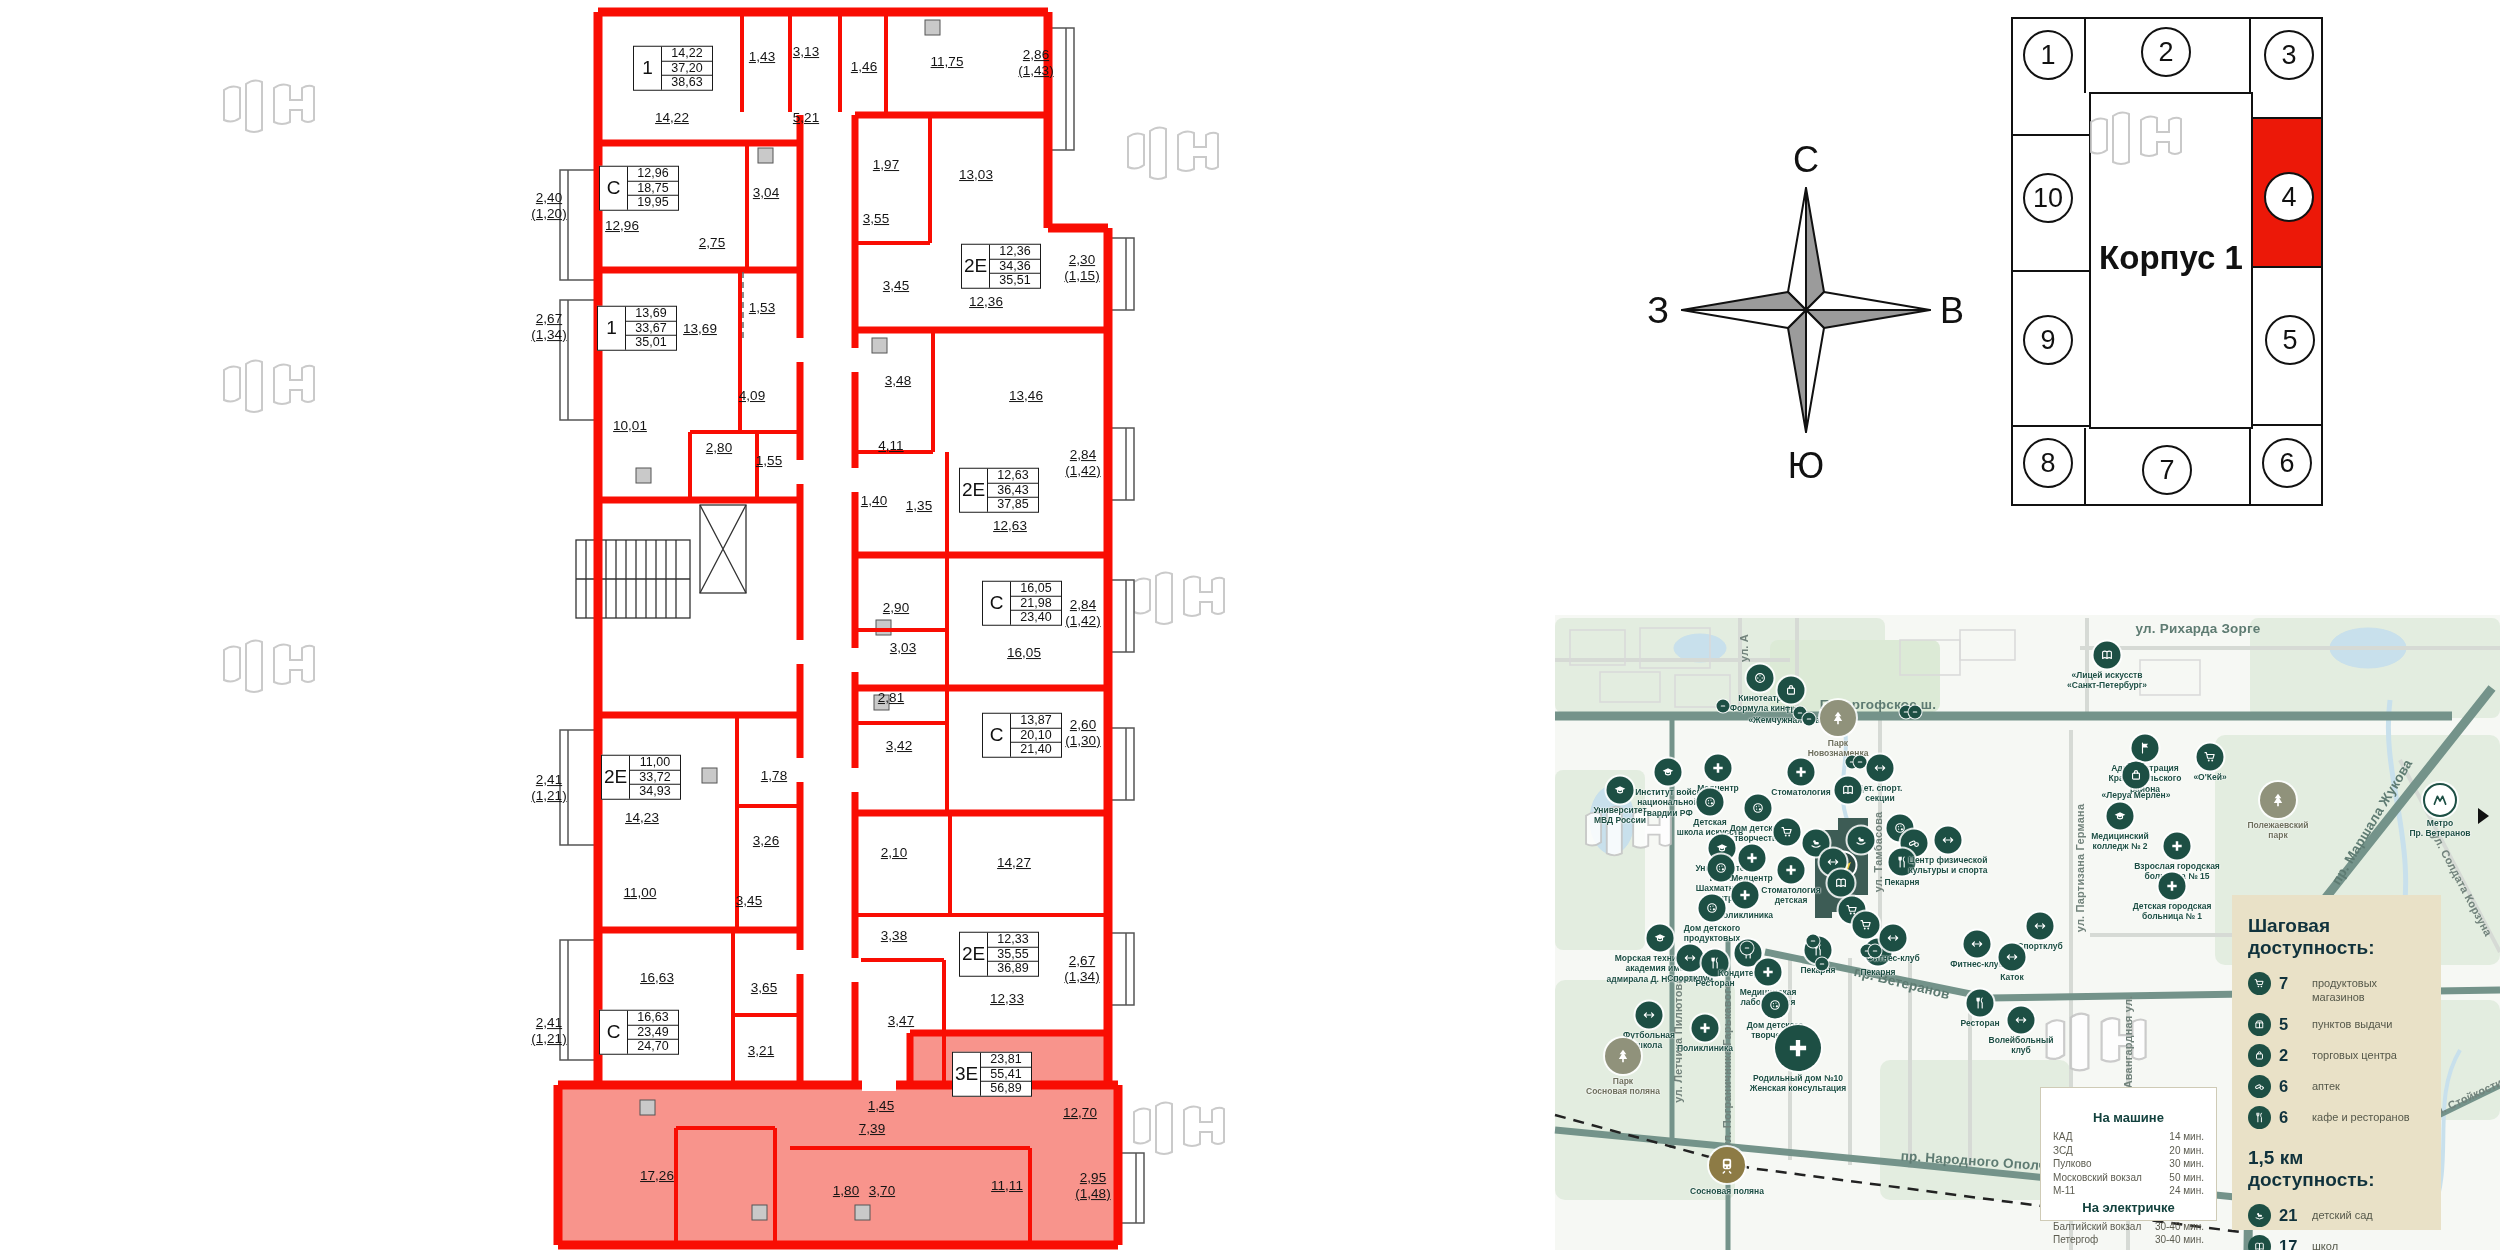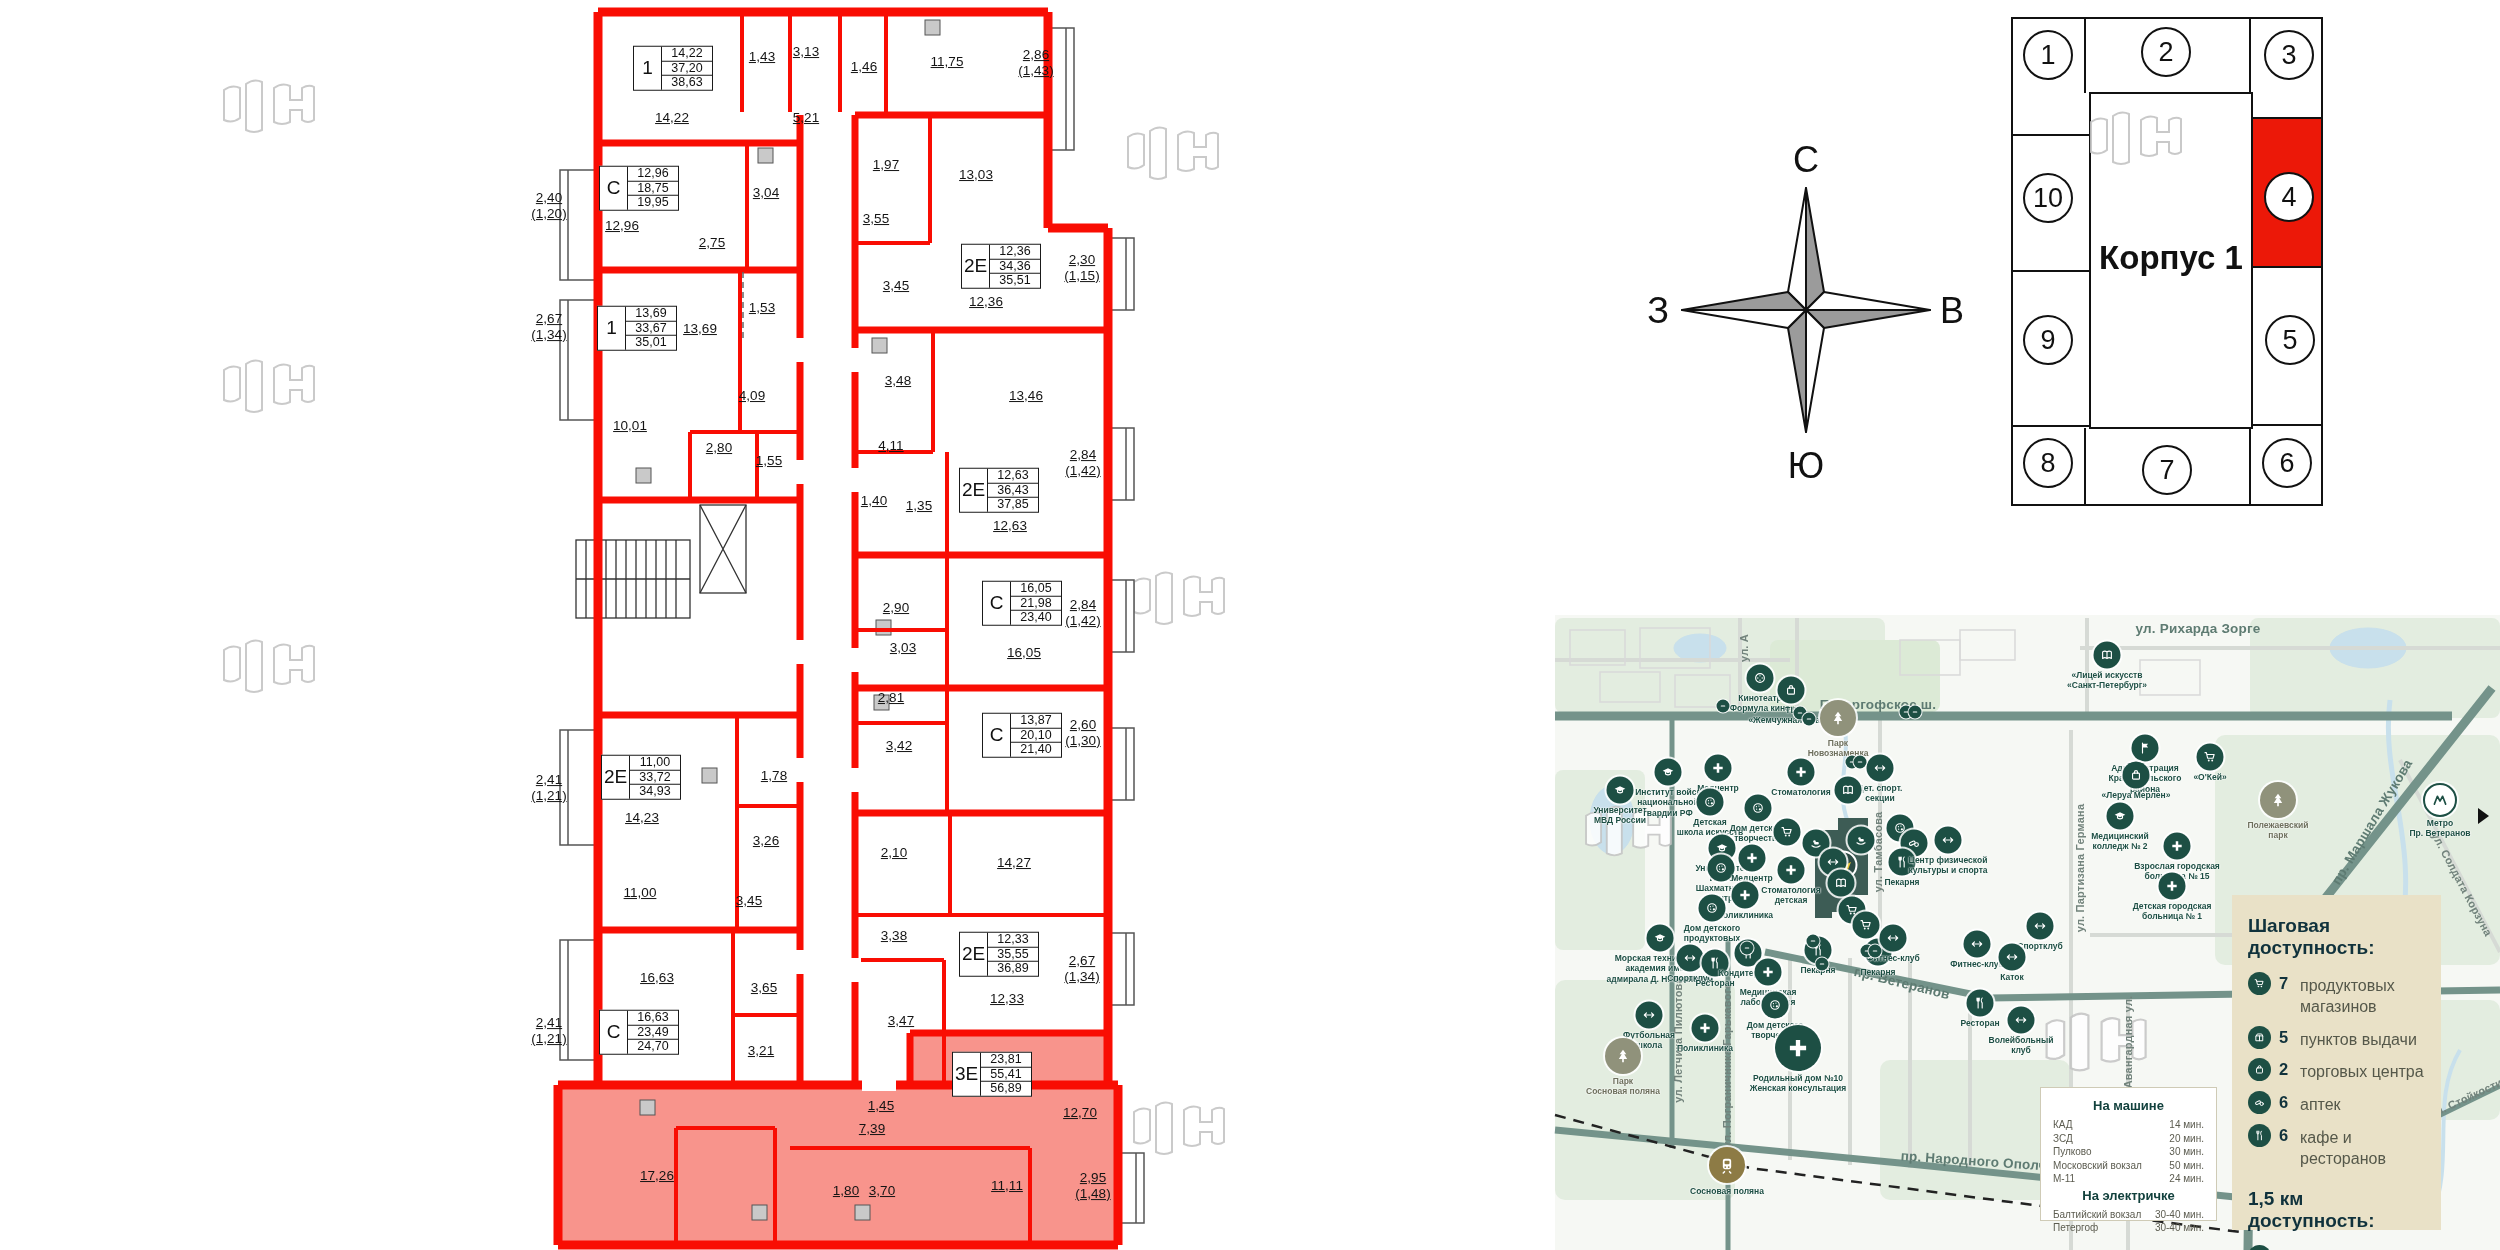--- a/index.html
+++ b/index.html
@@ -42,25 +42,25 @@
   .pin-stop .pin-dot{width:13px;height:13px;box-shadow:0 0 0 1px rgba(255,255,255,.9);}
   .pin-stop .pin-dot svg{width:9px;height:9px;}
   
   .legend{position:absolute;left:2232px;top:895px;width:209px;height:335px;background:#e9e1c7;
     padding:20px 14px 10px 16px;box-sizing:border-box;}
   .legend-title{font-size:19px;font-weight:bold;color:#10323c;margin:0 0 13px;}
   .legend-item{display:flex;align-items:flex-start;margin-bottom:8px;}
   .legend-ico{flex:0 0 auto;width:23px;height:23px;border-radius:50%;background:#1d4f44;display:flex;align-items:center;justify-content:center;margin-right:8px;}
   .legend-ico svg{width:13px;height:13px;stroke:#fff;fill:none;stroke-width:1.8;stroke-linecap:round;stroke-linejoin:round;}
   .legend-n{min-width:21px;font-size:16.5px;font-weight:bold;color:#10323c;line-height:1.35;}
-  .legend-lab{font-size:16px;color:#55584a;line-height:1.3;padding-top:4px;}
+  .legend-lab{font-size:11px;color:#55584a;line-height:1.3;padding-top:4px;margin-left:12px;}
   .legend .gap{height:10px;}
   
   .travel{position:absolute;left:2040px;top:1087px;width:177px;height:134px;background:#fff;
-    border:1px solid #cfcbb6;box-sizing:border-box;padding:8px 12px;}
+    border:1px solid #cfcbb6;box-sizing:border-box;padding:20px 12px;}
   .travel-title{text-align:center;font-size:13px;font-weight:bold;color:#12413d;margin:2px 0 5px;}
   .travel-row{display:flex;justify-content:space-between;font-size:10px;color:#5c5c50;line-height:13.5px;}
   .korpus-label{position:absolute;font-size:33px;font-weight:600;color:#111;width:max-content;}
   .compass-letter{font-size:36px;fill:#111;}
 </style>
 </head>
 <body>
 
 <svg style="position:absolute;width:0;height:0;overflow:hidden" aria-hidden="true">
   <defs>

